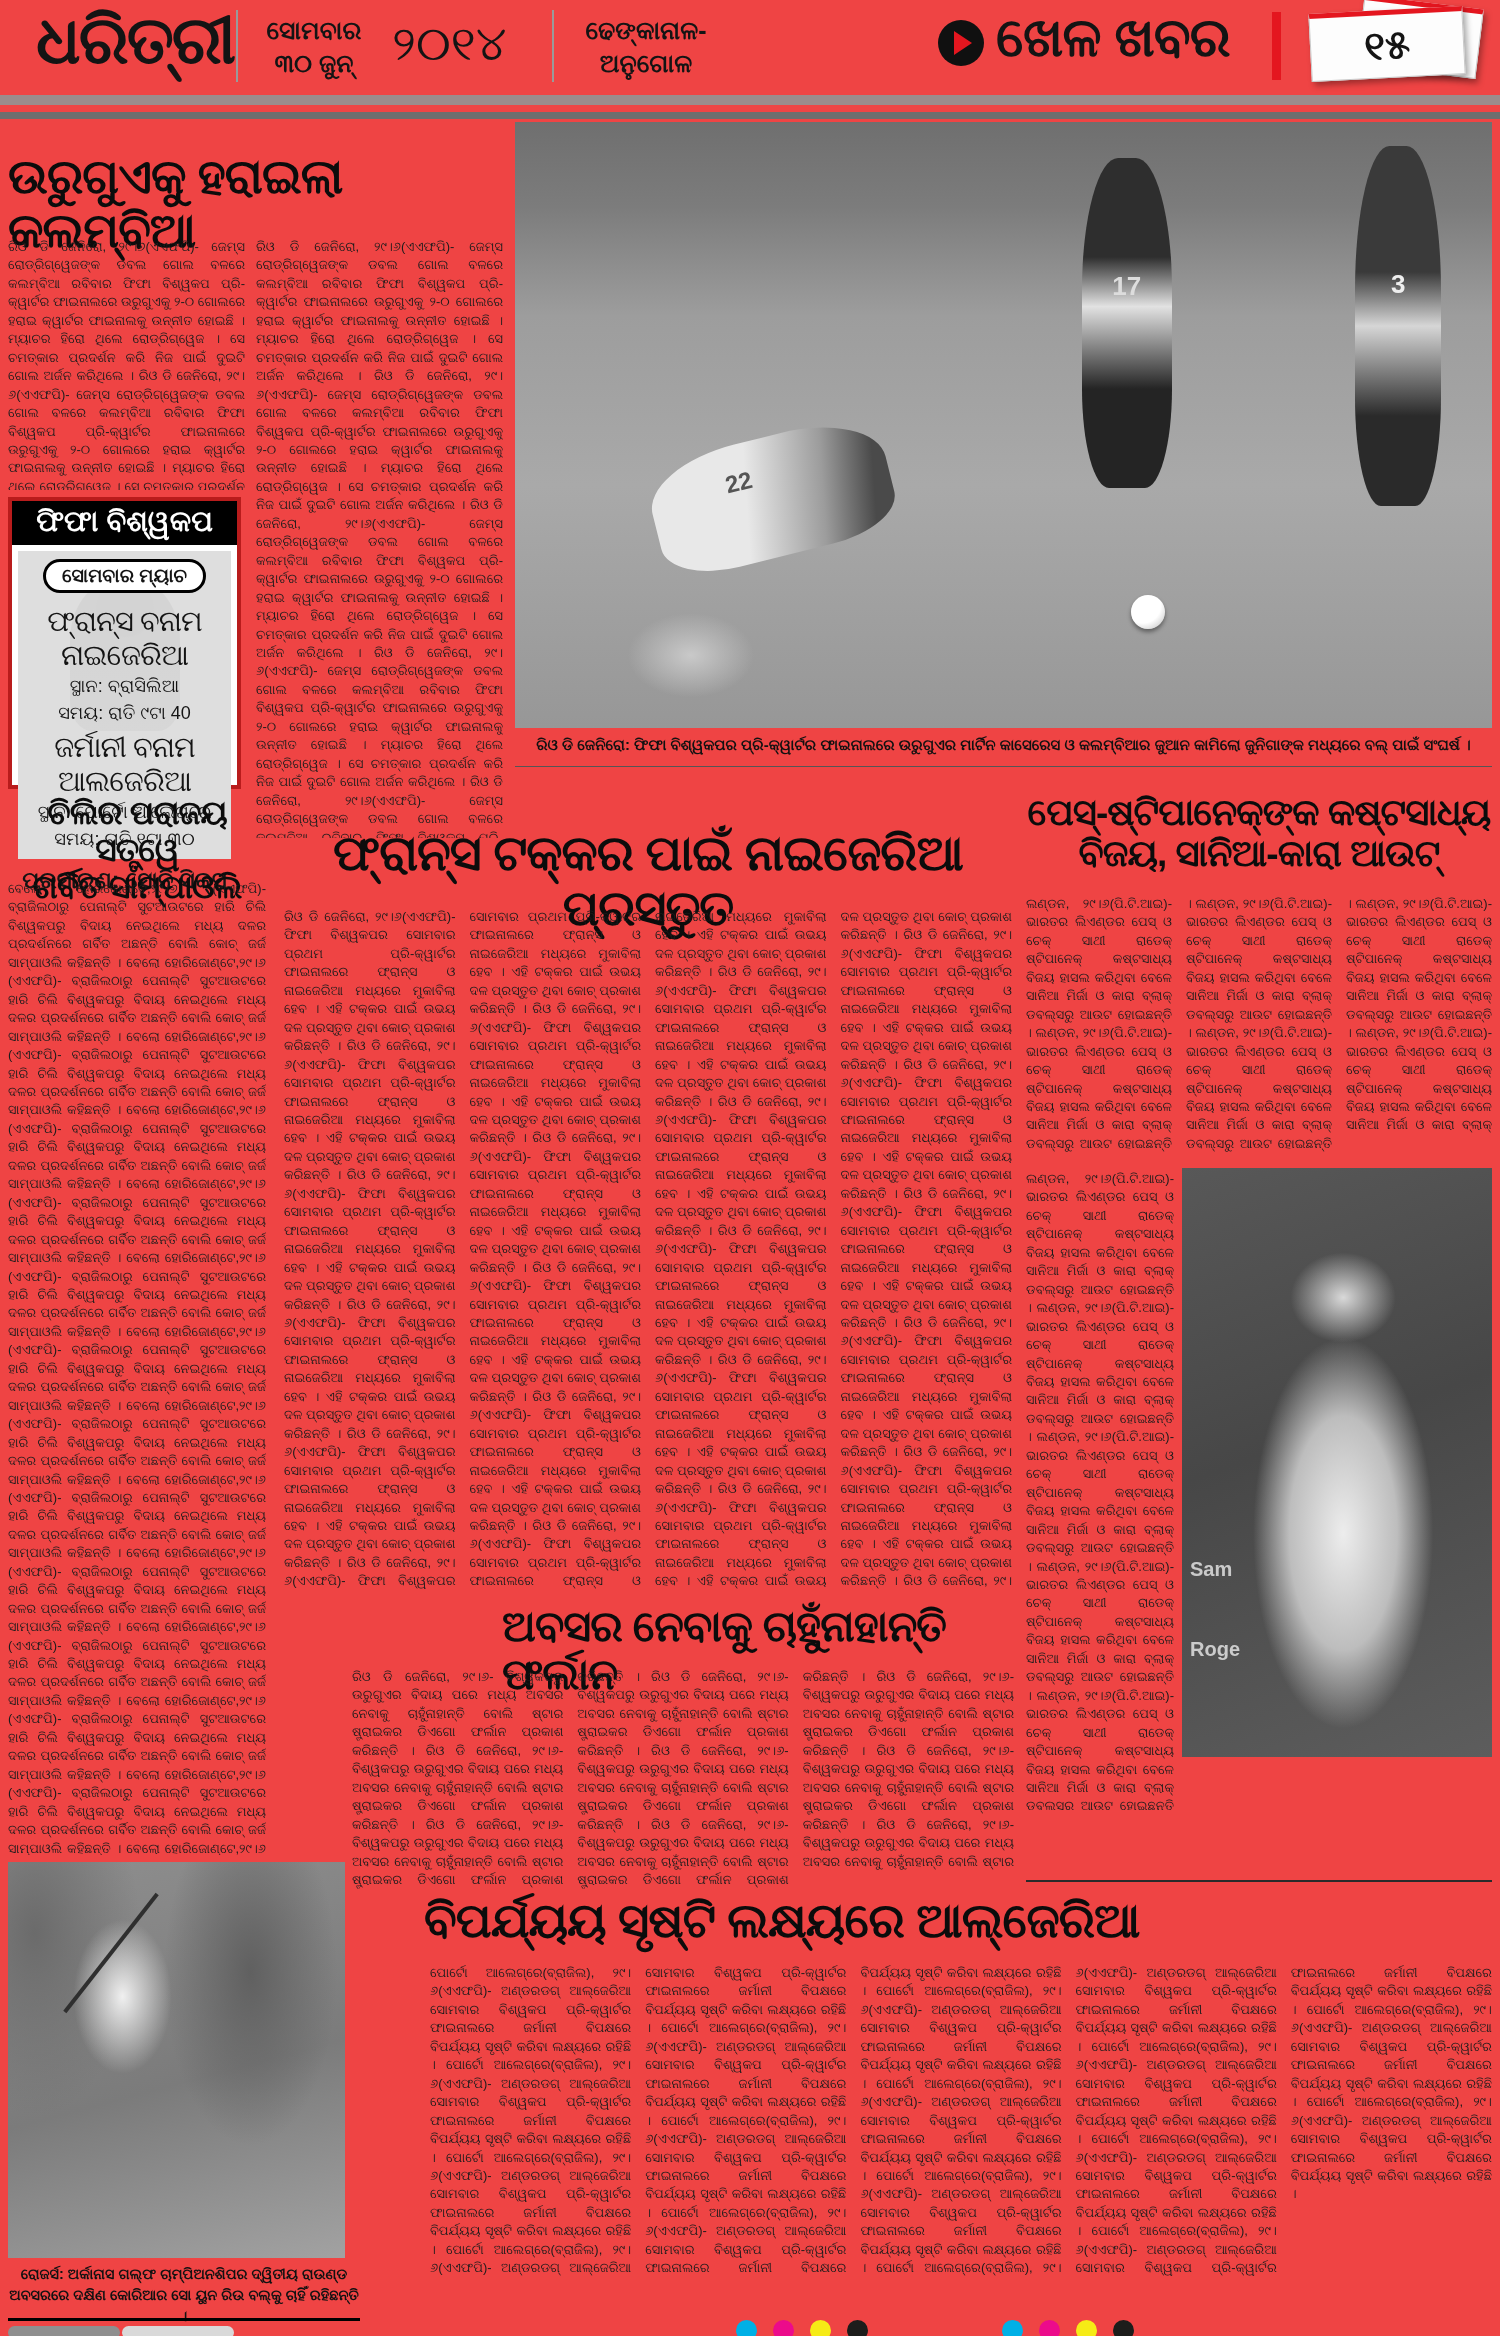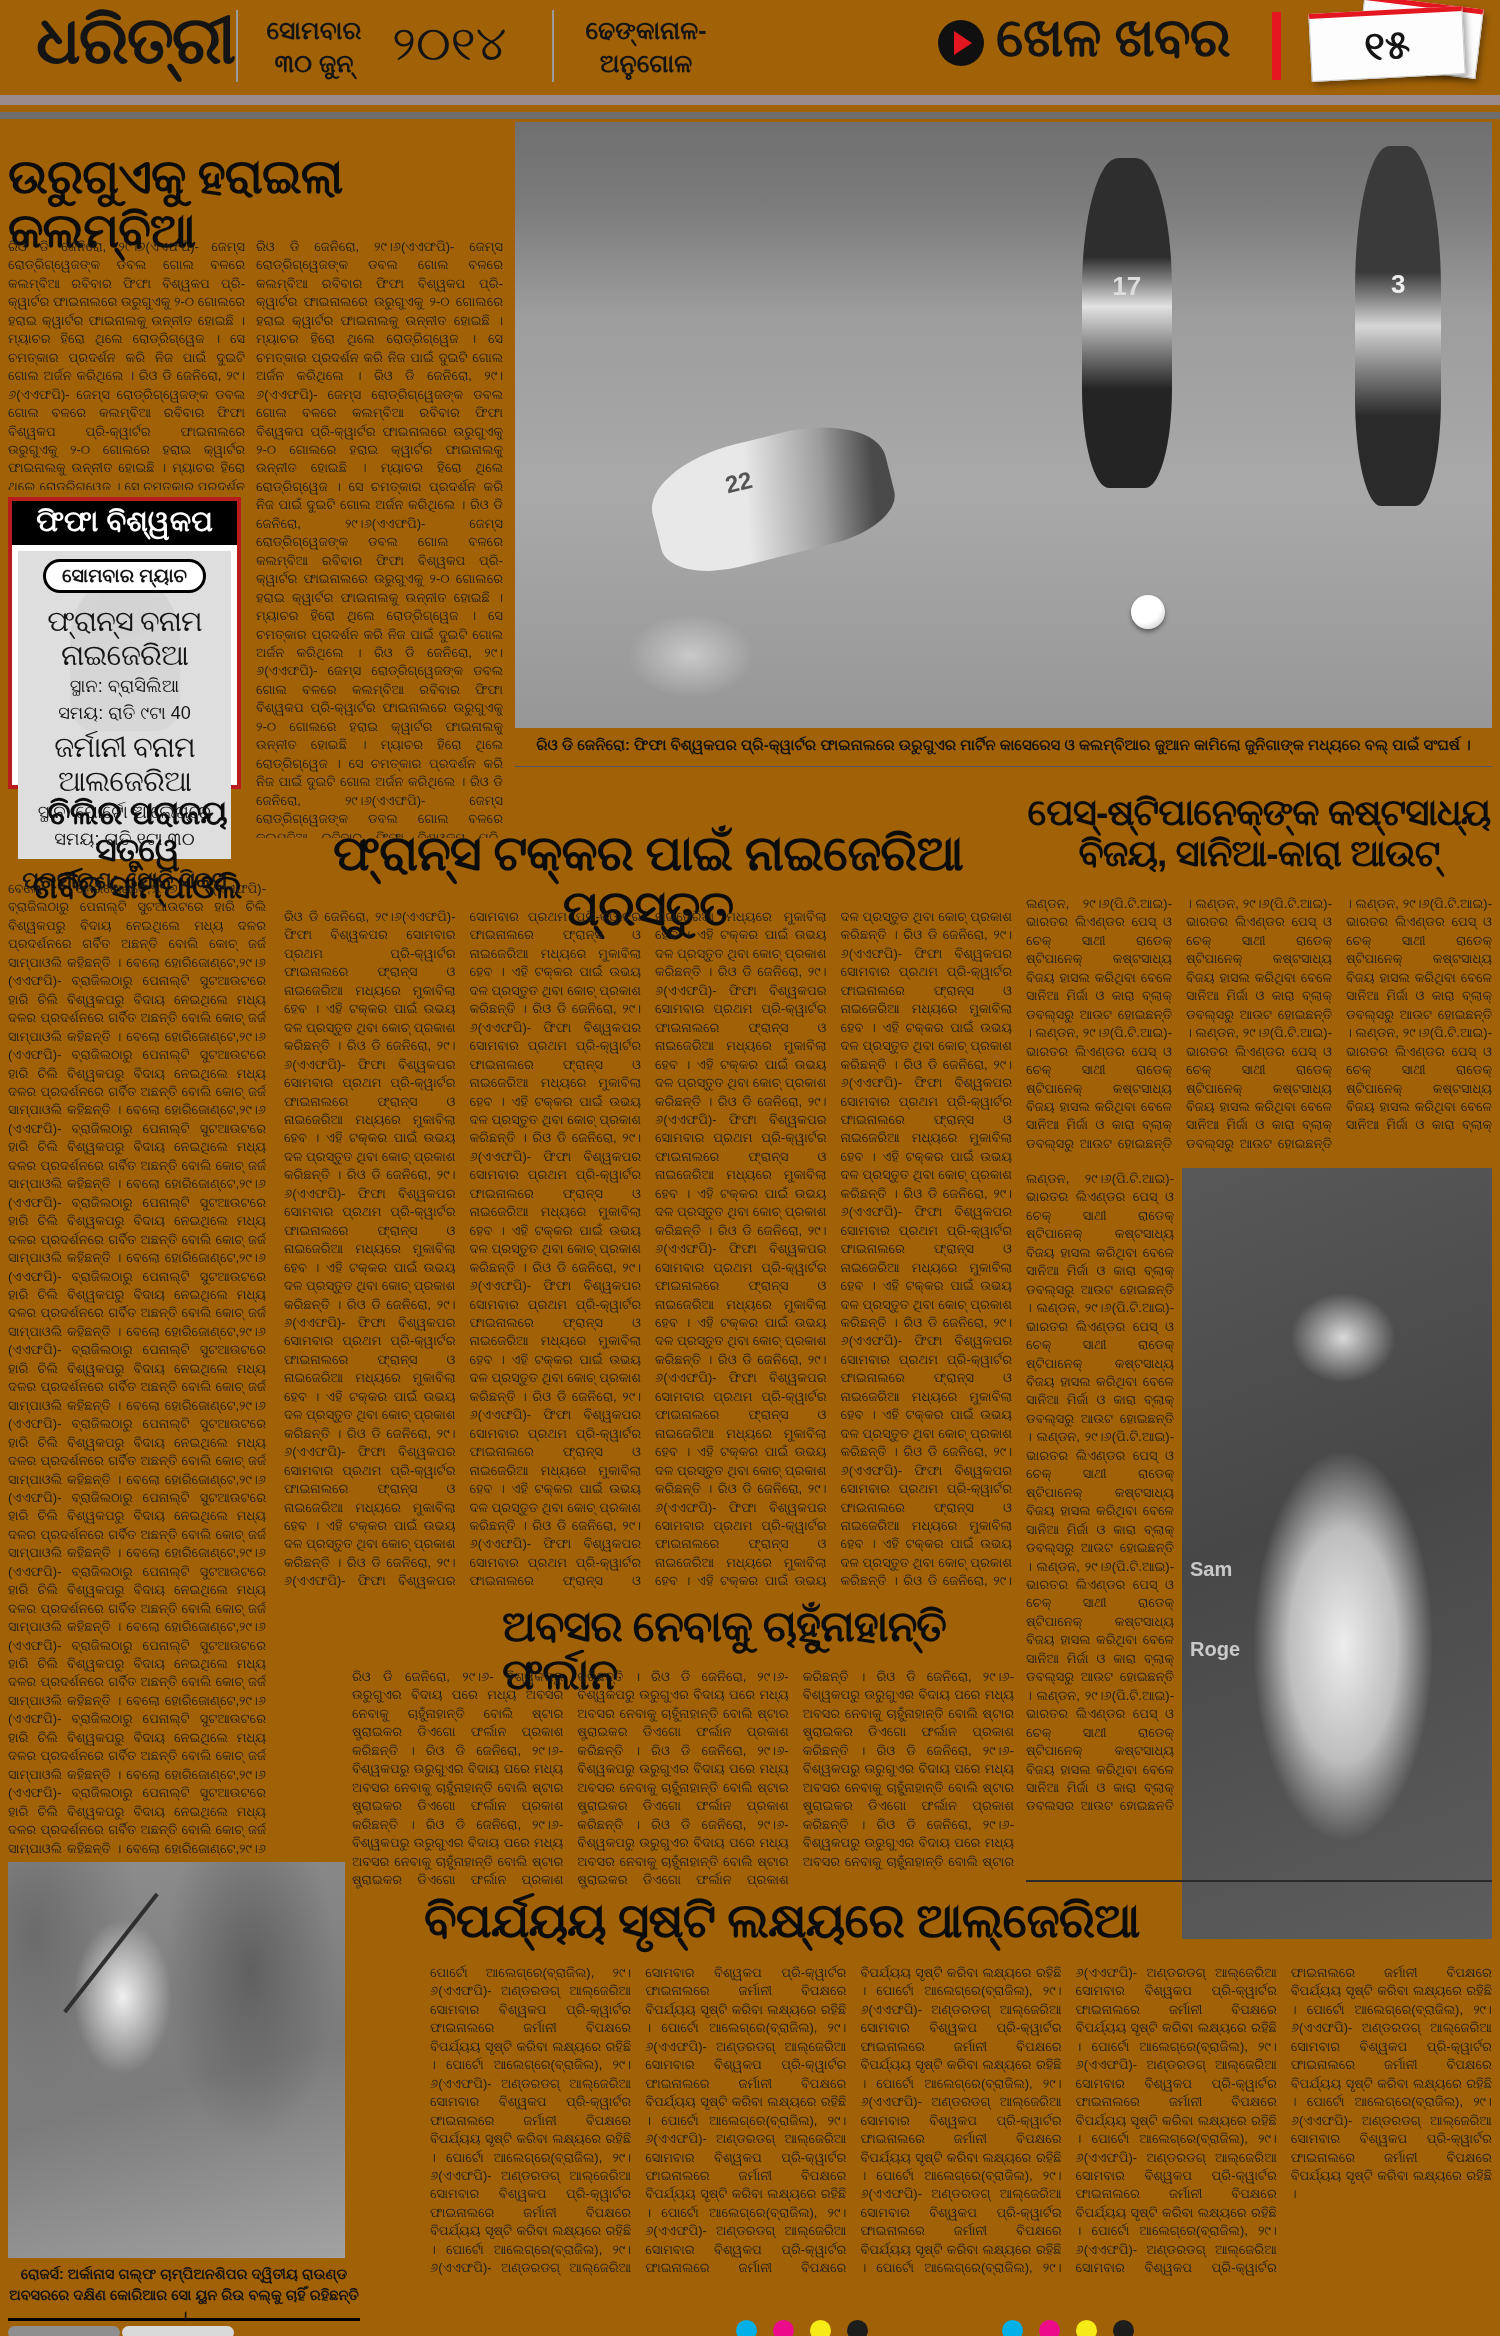--- a/index.html
+++ b/index.html
@@ -1,16 +1,16 @@
 <!DOCTYPE html>
 <html lang="or"><head>
 <meta charset="utf-8">
 <style>
   html,body{margin:0;padding:0;background:#888;}
-  .page{position:relative;width:1500px;height:2336px;background:#a16207;margin:0 auto;
+  .page{position:relative;width:1500px;height:2336px;background:#ef4444;margin:0 auto;
         font-family:"Liberation Sans","DejaVu Sans",sans-serif;color:#141414;overflow:hidden;}
   .abs{position:absolute;}
   
   .masthead{left:36px;top:2px;font-size:66px;font-weight:800;letter-spacing:-2px;}
   .vdiv{width:2px;background:#9a9a9a;top:10px;height:72px;}
   .daydate{left:246px;top:14px;width:136px;text-align:center;font-size:25px;font-weight:700;line-height:1.3;}
   .year{left:392px;top:16px;font-size:48px;font-weight:400;}
   .edition{left:566px;top:14px;width:160px;text-align:center;font-size:25px;font-weight:700;line-height:1.3;}
   .play{left:938px;top:20px;width:46px;height:46px;border-radius:50%;background:#101010;}
   .play::after{content:"";position:absolute;left:16px;top:11px;border-left:18px solid #e4161f;
@@ -143,21 +143,21 @@
   <div class="abs hl" style="left:284px;top:826px;width:728px;font-size:49px;text-align:center;">ଫ୍ରାନ୍ସ ଟକ୍କର ପାଇଁ ନାଇଜେରିଆ ପ୍ରସ୍ତୁତ</div>
   <div class="abs body-txt" style="left:284px;top:908px;width:728px;height:688px;columns:4;">ରିଓ ଡି ଜେନିରୋ, ୨୯।୬(ଏଏଫପି)- ଫିଫା ବିଶ୍ୱକପର ସୋମବାର ପ୍ରଥମ ପ୍ରି-କ୍ୱାର୍ଟର ଫାଇନାଲରେ ଫ୍ରାନ୍ସ ଓ ନାଇଜେରିଆ ମଧ୍ୟରେ ମୁକାବିଲା ହେବ । ଏହି ଟକ୍କର ପାଇଁ ଉଭୟ ଦଳ ପ୍ରସ୍ତୁତ ଥିବା କୋଚ୍ ପ୍ରକାଶ କରିଛନ୍ତି । ରିଓ ଡି ଜେନିରୋ, ୨୯।୬(ଏଏଫପି)- ଫିଫା ବିଶ୍ୱକପର ସୋମବାର ପ୍ରଥମ ପ୍ରି-କ୍ୱାର୍ଟର ଫାଇନାଲରେ ଫ୍ରାନ୍ସ ଓ ନାଇଜେରିଆ ମଧ୍ୟରେ ମୁକାବିଲା ହେବ । ଏହି ଟକ୍କର ପାଇଁ ଉଭୟ ଦଳ ପ୍ରସ୍ତୁତ ଥିବା କୋଚ୍ ପ୍ରକାଶ କରିଛନ୍ତି । ରିଓ ଡି ଜେନିରୋ, ୨୯।୬(ଏଏଫପି)- ଫିଫା ବିଶ୍ୱକପର ସୋମବାର ପ୍ରଥମ ପ୍ରି-କ୍ୱାର୍ଟର ଫାଇନାଲରେ ଫ୍ରାନ୍ସ ଓ ନାଇଜେରିଆ ମଧ୍ୟରେ ମୁକାବିଲା ହେବ । ଏହି ଟକ୍କର ପାଇଁ ଉଭୟ ଦଳ ପ୍ରସ୍ତୁତ ଥିବା କୋଚ୍ ପ୍ରକାଶ କରିଛନ୍ତି । ରିଓ ଡି ଜେନିରୋ, ୨୯।୬(ଏଏଫପି)- ଫିଫା ବିଶ୍ୱକପର ସୋମବାର ପ୍ରଥମ ପ୍ରି-କ୍ୱାର୍ଟର ଫାଇନାଲରେ ଫ୍ରାନ୍ସ ଓ ନାଇଜେରିଆ ମଧ୍ୟରେ ମୁକାବିଲା ହେବ । ଏହି ଟକ୍କର ପାଇଁ ଉଭୟ ଦଳ ପ୍ରସ୍ତୁତ ଥିବା କୋଚ୍ ପ୍ରକାଶ କରିଛନ୍ତି । ରିଓ ଡି ଜେନିରୋ, ୨୯।୬(ଏଏଫପି)- ଫିଫା ବିଶ୍ୱକପର ସୋମବାର ପ୍ରଥମ ପ୍ରି-କ୍ୱାର୍ଟର ଫାଇନାଲରେ ଫ୍ରାନ୍ସ ଓ ନାଇଜେରିଆ ମଧ୍ୟରେ ମୁକାବିଲା ହେବ । ଏହି ଟକ୍କର ପାଇଁ ଉଭୟ ଦଳ ପ୍ରସ୍ତୁତ ଥିବା କୋଚ୍ ପ୍ରକାଶ କରିଛନ୍ତି । ରିଓ ଡି ଜେନିରୋ, ୨୯।୬(ଏଏଫପି)- ଫିଫା ବିଶ୍ୱକପର ସୋମବାର ପ୍ରଥମ ପ୍ରି-କ୍ୱାର୍ଟର ଫାଇନାଲରେ ଫ୍ରାନ୍ସ ଓ ନାଇଜେରିଆ ମଧ୍ୟରେ ମୁକାବିଲା ହେବ । ଏହି ଟକ୍କର ପାଇଁ ଉଭୟ ଦଳ ପ୍ରସ୍ତୁତ ଥିବା କୋଚ୍ ପ୍ରକାଶ କରିଛନ୍ତି । ରିଓ ଡି ଜେନିରୋ, ୨୯।୬(ଏଏଫପି)- ଫିଫା ବିଶ୍ୱକପର ସୋମବାର ପ୍ରଥମ ପ୍ରି-କ୍ୱାର୍ଟର ଫାଇନାଲରେ ଫ୍ରାନ୍ସ ଓ ନାଇଜେରିଆ ମଧ୍ୟରେ ମୁକାବିଲା ହେବ । ଏହି ଟକ୍କର ପାଇଁ ଉଭୟ ଦଳ ପ୍ରସ୍ତୁତ ଥିବା କୋଚ୍ ପ୍ରକାଶ କରିଛନ୍ତି । ରିଓ ଡି ଜେନିରୋ, ୨୯।୬(ଏଏଫପି)- ଫିଫା ବିଶ୍ୱକପର ସୋମବାର ପ୍ରଥମ ପ୍ରି-କ୍ୱାର୍ଟର ଫାଇନାଲରେ ଫ୍ରାନ୍ସ ଓ ନାଇଜେରିଆ ମଧ୍ୟରେ ମୁକାବିଲା ହେବ । ଏହି ଟକ୍କର ପାଇଁ ଉଭୟ ଦଳ ପ୍ରସ୍ତୁତ ଥିବା କୋଚ୍ ପ୍ରକାଶ କରିଛନ୍ତି । ରିଓ ଡି ଜେନିରୋ, ୨୯।୬(ଏଏଫପି)- ଫିଫା ବିଶ୍ୱକପର ସୋମବାର ପ୍ରଥମ ପ୍ରି-କ୍ୱାର୍ଟର ଫାଇନାଲରେ ଫ୍ରାନ୍ସ ଓ ନାଇଜେରିଆ ମଧ୍ୟରେ ମୁକାବିଲା ହେବ । ଏହି ଟକ୍କର ପାଇଁ ଉଭୟ ଦଳ ପ୍ରସ୍ତୁତ ଥିବା କୋଚ୍ ପ୍ରକାଶ କରିଛନ୍ତି । ରିଓ ଡି ଜେନିରୋ, ୨୯।୬(ଏଏଫପି)- ଫିଫା ବିଶ୍ୱକପର ସୋମବାର ପ୍ରଥମ ପ୍ରି-କ୍ୱାର୍ଟର ଫାଇନାଲରେ ଫ୍ରାନ୍ସ ଓ ନାଇଜେରିଆ ମଧ୍ୟରେ ମୁକାବିଲା ହେବ । ଏହି ଟକ୍କର ପାଇଁ ଉଭୟ ଦଳ ପ୍ରସ୍ତୁତ ଥିବା କୋଚ୍ ପ୍ରକାଶ କରିଛନ୍ତି । ରିଓ ଡି ଜେନିରୋ, ୨୯।୬(ଏଏଫପି)- ଫିଫା ବିଶ୍ୱକପର ସୋମବାର ପ୍ରଥମ ପ୍ରି-କ୍ୱାର୍ଟର ଫାଇନାଲରେ ଫ୍ରାନ୍ସ ଓ ନାଇଜେରିଆ ମଧ୍ୟରେ ମୁକାବିଲା ହେବ । ଏହି ଟକ୍କର ପାଇଁ ଉଭୟ ଦଳ ପ୍ରସ୍ତୁତ ଥିବା କୋଚ୍ ପ୍ରକାଶ କରିଛନ୍ତି । ରିଓ ଡି ଜେନିରୋ, ୨୯।୬(ଏଏଫପି)- ଫିଫା ବିଶ୍ୱକପର ସୋମବାର ପ୍ରଥମ ପ୍ରି-କ୍ୱାର୍ଟର ଫାଇନାଲରେ ଫ୍ରାନ୍ସ ଓ ନାଇଜେରିଆ ମଧ୍ୟରେ ମୁକାବିଲା ହେବ । ଏହି ଟକ୍କର ପାଇଁ ଉଭୟ ଦଳ ପ୍ରସ୍ତୁତ ଥିବା କୋଚ୍ ପ୍ରକାଶ କରିଛନ୍ତି । ରିଓ ଡି ଜେନିରୋ, ୨୯।୬(ଏଏଫପି)- ଫିଫା ବିଶ୍ୱକପର ସୋମବାର ପ୍ରଥମ ପ୍ରି-କ୍ୱାର୍ଟର ଫାଇନାଲରେ ଫ୍ରାନ୍ସ ଓ ନାଇଜେରିଆ ମଧ୍ୟରେ ମୁକାବିଲା ହେବ । ଏହି ଟକ୍କର ପାଇଁ ଉଭୟ ଦଳ ପ୍ରସ୍ତୁତ ଥିବା କୋଚ୍ ପ୍ରକାଶ କରିଛନ୍ତି । ରିଓ ଡି ଜେନିରୋ, ୨୯।୬(ଏଏଫପି)- ଫିଫା ବିଶ୍ୱକପର ସୋମବାର ପ୍ରଥମ ପ୍ରି-କ୍ୱାର୍ଟର ଫାଇନାଲରେ ଫ୍ରାନ୍ସ ଓ ନାଇଜେରିଆ ମଧ୍ୟରେ ମୁକାବିଲା ହେବ । ଏହି ଟକ୍କର ପାଇଁ ଉଭୟ ଦଳ ପ୍ରସ୍ତୁତ ଥିବା କୋଚ୍ ପ୍ରକାଶ କରିଛନ୍ତି । ରିଓ ଡି ଜେନିରୋ, ୨୯।୬(ଏଏଫପି)- ଫିଫା ବିଶ୍ୱକପର ସୋମବାର ପ୍ରଥମ ପ୍ରି-କ୍ୱାର୍ଟର ଫାଇନାଲରେ ଫ୍ରାନ୍ସ ଓ ନାଇଜେରିଆ ମଧ୍ୟରେ ମୁକାବିଲା ହେବ । ଏହି ଟକ୍କର ପାଇଁ ଉଭୟ ଦଳ ପ୍ରସ୍ତୁତ ଥିବା କୋଚ୍ ପ୍ରକାଶ କରିଛନ୍ତି । ରିଓ ଡି ଜେନିରୋ, ୨୯।୬(ଏଏଫପି)- ଫିଫା ବିଶ୍ୱକପର ସୋମବାର ପ୍ରଥମ ପ୍ରି-କ୍ୱାର୍ଟର ଫାଇନାଲରେ ଫ୍ରାନ୍ସ ଓ ନାଇଜେରିଆ ମଧ୍ୟରେ ମୁକାବିଲା ହେବ । ଏହି ଟକ୍କର ପାଇଁ ଉଭୟ ଦଳ ପ୍ରସ୍ତୁତ ଥିବା କୋଚ୍ ପ୍ରକାଶ କରିଛନ୍ତି । ରିଓ ଡି ଜେନିରୋ, ୨୯।୬(ଏଏଫପି)- ଫିଫା ବିଶ୍ୱକପର ସୋମବାର ପ୍ରଥମ ପ୍ରି-କ୍ୱାର୍ଟର ଫାଇନାଲରେ ଫ୍ରାନ୍ସ ଓ ନାଇଜେରିଆ ମଧ୍ୟରେ ମୁକାବିଲା ହେବ । ଏହି ଟକ୍କର ପାଇଁ ଉଭୟ ଦଳ ପ୍ରସ୍ତୁତ ଥିବା କୋଚ୍ ପ୍ରକାଶ କରିଛନ୍ତି । ରିଓ ଡି ଜେନିରୋ, ୨୯।୬(ଏଏଫପି)- ଫିଫା ବିଶ୍ୱକପର ସୋମବାର ପ୍ରଥମ ପ୍ରି-କ୍ୱାର୍ଟର ଫାଇନାଲରେ ଫ୍ରାନ୍ସ ଓ ନାଇଜେରିଆ ମଧ୍ୟରେ ମୁକାବିଲା ହେବ । ଏହି ଟକ୍କର ପାଇଁ ଉଭୟ ଦଳ ପ୍ରସ୍ତୁତ ଥିବା କୋଚ୍ ପ୍ରକାଶ କରିଛନ୍ତି । ରିଓ ଡି ଜେନିରୋ, ୨୯।୬(ଏଏଫପି)- ଫିଫା ବିଶ୍ୱକପର ସୋମବାର ପ୍ରଥମ ପ୍ରି-କ୍ୱାର୍ଟର ଫାଇନାଲରେ ଫ୍ରାନ୍ସ ଓ ନାଇଜେରିଆ ମଧ୍ୟରେ ମୁକାବିଲା ହେବ । ଏହି ଟକ୍କର ପାଇଁ ଉଭୟ ଦଳ ପ୍ରସ୍ତୁତ ଥିବା କୋଚ୍ ପ୍ରକାଶ କରିଛନ୍ତି । ରିଓ ଡି ଜେନିରୋ, ୨୯।୬(ଏଏଫପି)- ଫିଫା ବିଶ୍ୱକପର ସୋମବାର ପ୍ରଥମ ପ୍ରି-କ୍ୱାର୍ଟର ଫାଇନାଲରେ ଫ୍ରାନ୍ସ ଓ ନାଇଜେରିଆ ମଧ୍ୟରେ ମୁକାବିଲା ହେବ । ଏହି ଟକ୍କର ପାଇଁ ଉଭୟ ଦଳ ପ୍ରସ୍ତୁତ ଥିବା କୋଚ୍ ପ୍ରକାଶ କରିଛନ୍ତି । ରିଓ ଡି ଜେନିରୋ, ୨୯।୬(ଏଏଫପି)- ଫିଫା ବିଶ୍ୱକପର ସୋମବାର ପ୍ରଥମ ପ୍ରି-କ୍ୱାର୍ଟର ଫାଇନାଲରେ ଫ୍ରାନ୍ସ ଓ ନାଇଜେରିଆ ମଧ୍ୟରେ ମୁକାବିଲା ହେବ । ଏହି ଟକ୍କର ପାଇଁ ଉଭୟ ଦଳ ପ୍ରସ୍ତୁତ ଥିବା କୋଚ୍ ପ୍ରକାଶ କରିଛନ୍ତି । ରିଓ ଡି ଜେନିରୋ, ୨୯।୬(ଏଏଫପି)- ଫିଫା ବିଶ୍ୱକପର ସୋମବାର ପ୍ରଥମ ପ୍ରି-କ୍ୱାର୍ଟର ଫାଇନାଲରେ ଫ୍ରାନ୍ସ ଓ ନାଇଜେରିଆ ମଧ୍ୟରେ ମୁକାବିଲା ହେବ । ଏହି ଟକ୍କର ପାଇଁ ଉଭୟ ଦଳ ପ୍ରସ୍ତୁତ ଥିବା କୋଚ୍ ପ୍ରକାଶ କରିଛନ୍ତି ।</div>
 
   <div class="abs hl" style="left:1026px;top:792px;width:466px;font-size:37px;text-align:center;">
     <div>ପେସ୍-ଷ୍ଟିପାନେକ୍‌ଙ୍କ କଷ୍ଟସାଧ୍ୟ</div>
     <div>ବିଜୟ, ସାନିଆ-କାରା ଆଉଟ୍</div>
   </div>
   <div class="abs body-txt" style="left:1026px;top:895px;width:466px;height:268px;columns:3;">ଲଣ୍ଡନ, ୨୯।୬(ପି.ଟି.ଆଇ)- ଭାରତର ଲିଏଣ୍ଡର ପେସ୍ ଓ ଚେକ୍ ସାଥୀ ରାଡେକ୍ ଷ୍ଟିପାନେକ୍ କଷ୍ଟସାଧ୍ୟ ବିଜୟ ହାସଲ କରିଥିବା ବେଳେ ସାନିଆ ମିର୍ଜା ଓ କାରା ବ୍ଲାକ୍ ଡବଲ୍ସରୁ ଆଉଟ ହୋଇଛନ୍ତି । ଲଣ୍ଡନ, ୨୯।୬(ପି.ଟି.ଆଇ)- ଭାରତର ଲିଏଣ୍ଡର ପେସ୍ ଓ ଚେକ୍ ସାଥୀ ରାଡେକ୍ ଷ୍ଟିପାନେକ୍ କଷ୍ଟସାଧ୍ୟ ବିଜୟ ହାସଲ କରିଥିବା ବେଳେ ସାନିଆ ମିର୍ଜା ଓ କାରା ବ୍ଲାକ୍ ଡବଲ୍ସରୁ ଆଉଟ ହୋଇଛନ୍ତି । ଲଣ୍ଡନ, ୨୯।୬(ପି.ଟି.ଆଇ)- ଭାରତର ଲିଏଣ୍ଡର ପେସ୍ ଓ ଚେକ୍ ସାଥୀ ରାଡେକ୍ ଷ୍ଟିପାନେକ୍ କଷ୍ଟସାଧ୍ୟ ବିଜୟ ହାସଲ କରିଥିବା ବେଳେ ସାନିଆ ମିର୍ଜା ଓ କାରା ବ୍ଲାକ୍ ଡବଲ୍ସରୁ ଆଉଟ ହୋଇଛନ୍ତି । ଲଣ୍ଡନ, ୨୯।୬(ପି.ଟି.ଆଇ)- ଭାରତର ଲିଏଣ୍ଡର ପେସ୍ ଓ ଚେକ୍ ସାଥୀ ରାଡେକ୍ ଷ୍ଟିପାନେକ୍ କଷ୍ଟସାଧ୍ୟ ବିଜୟ ହାସଲ କରିଥିବା ବେଳେ ସାନିଆ ମିର୍ଜା ଓ କାରା ବ୍ଲାକ୍ ଡବଲ୍ସରୁ ଆଉଟ ହୋଇଛନ୍ତି । ଲଣ୍ଡନ, ୨୯।୬(ପି.ଟି.ଆଇ)- ଭାରତର ଲିଏଣ୍ଡର ପେସ୍ ଓ ଚେକ୍ ସାଥୀ ରାଡେକ୍ ଷ୍ଟିପାନେକ୍ କଷ୍ଟସାଧ୍ୟ ବିଜୟ ହାସଲ କରିଥିବା ବେଳେ ସାନିଆ ମିର୍ଜା ଓ କାରା ବ୍ଲାକ୍ ଡବଲ୍ସରୁ ଆଉଟ ହୋଇଛନ୍ତି । ଲଣ୍ଡନ, ୨୯।୬(ପି.ଟି.ଆଇ)- ଭାରତର ଲିଏଣ୍ଡର ପେସ୍ ଓ ଚେକ୍ ସାଥୀ ରାଡେକ୍ ଷ୍ଟିପାନେକ୍ କଷ୍ଟସାଧ୍ୟ ବିଜୟ ହାସଲ କରିଥିବା ବେଳେ ସାନିଆ ମିର୍ଜା ଓ କାରା ବ୍ଲାକ୍ ଡବଲ୍ସରୁ ଆଉଟ ହୋଇଛନ୍ତି ।</div>
   <div class="abs body-txt" style="left:1026px;top:1170px;width:148px;height:640px;">ଲଣ୍ଡନ, ୨୯।୬(ପି.ଟି.ଆଇ)- ଭାରତର ଲିଏଣ୍ଡର ପେସ୍ ଓ ଚେକ୍ ସାଥୀ ରାଡେକ୍ ଷ୍ଟିପାନେକ୍ କଷ୍ଟସାଧ୍ୟ ବିଜୟ ହାସଲ କରିଥିବା ବେଳେ ସାନିଆ ମିର୍ଜା ଓ କାରା ବ୍ଲାକ୍ ଡବଲ୍ସରୁ ଆଉଟ ହୋଇଛନ୍ତି । ଲଣ୍ଡନ, ୨୯।୬(ପି.ଟି.ଆଇ)- ଭାରତର ଲିଏଣ୍ଡର ପେସ୍ ଓ ଚେକ୍ ସାଥୀ ରାଡେକ୍ ଷ୍ଟିପାନେକ୍ କଷ୍ଟସାଧ୍ୟ ବିଜୟ ହାସଲ କରିଥିବା ବେଳେ ସାନିଆ ମିର୍ଜା ଓ କାରା ବ୍ଲାକ୍ ଡବଲ୍ସରୁ ଆଉଟ ହୋଇଛନ୍ତି । ଲଣ୍ଡନ, ୨୯।୬(ପି.ଟି.ଆଇ)- ଭାରତର ଲିଏଣ୍ଡର ପେସ୍ ଓ ଚେକ୍ ସାଥୀ ରାଡେକ୍ ଷ୍ଟିପାନେକ୍ କଷ୍ଟସାଧ୍ୟ ବିଜୟ ହାସଲ କରିଥିବା ବେଳେ ସାନିଆ ମିର୍ଜା ଓ କାରା ବ୍ଲାକ୍ ଡବଲ୍ସରୁ ଆଉଟ ହୋଇଛନ୍ତି । ଲଣ୍ଡନ, ୨୯।୬(ପି.ଟି.ଆଇ)- ଭାରତର ଲିଏଣ୍ଡର ପେସ୍ ଓ ଚେକ୍ ସାଥୀ ରାଡେକ୍ ଷ୍ଟିପାନେକ୍ କଷ୍ଟସାଧ୍ୟ ବିଜୟ ହାସଲ କରିଥିବା ବେଳେ ସାନିଆ ମିର୍ଜା ଓ କାରା ବ୍ଲାକ୍ ଡବଲ୍ସରୁ ଆଉଟ ହୋଇଛନ୍ତି । ଲଣ୍ଡନ, ୨୯।୬(ପି.ଟି.ଆଇ)- ଭାରତର ଲିଏଣ୍ଡର ପେସ୍ ଓ ଚେକ୍ ସାଥୀ ରାଡେକ୍ ଷ୍ଟିପାନେକ୍ କଷ୍ଟସାଧ୍ୟ ବିଜୟ ହାସଲ କରିଥିବା ବେଳେ ସାନିଆ ମିର୍ଜା ଓ କାରା ବ୍ଲାକ୍ ଡବଲ୍ସରୁ ଆଉଟ ହୋଇଛନ୍ତି ।</div>
 
-  <div class="abs photo photo-federer" style="left:1182px;top:1168px;width:310px;height:771px;">
+  <div class="abs photo photo-federer" style="left:1182px;top:1168px;width:310px;height:589px;">
     <span class="phototext" style="left:8px;top:390px;">Sam</span>
     <span class="phototext" style="left:8px;top:470px;">Roge</span>
   </div>
   <div class="abs rule" style="left:1026px;top:1880px;width:466px;height:2px;"></div>
 
   <div class="abs hl" style="left:502px;top:1602px;width:512px;font-size:43px;">ଅବସର ନେବାକୁ ଚାହୁଁନାହାନ୍ତି ଫର୍ଲାନ</div>
   <div class="abs body-txt" style="left:352px;top:1668px;width:662px;height:222px;columns:3;">ରିଓ ଡି ଜେନିରୋ, ୨୯।୬- ବିଶ୍ୱକପରୁ ଉରୁଗୁଏର ବିଦାୟ ପରେ ମଧ୍ୟ ଅବସର ନେବାକୁ ଚାହୁଁନାହାନ୍ତି ବୋଲି ଷ୍ଟାର ଷ୍ଟ୍ରାଇକର ଡିଏଗୋ ଫର୍ଲାନ ପ୍ରକାଶ କରିଛନ୍ତି । ରିଓ ଡି ଜେନିରୋ, ୨୯।୬- ବିଶ୍ୱକପରୁ ଉରୁଗୁଏର ବିଦାୟ ପରେ ମଧ୍ୟ ଅବସର ନେବାକୁ ଚାହୁଁନାହାନ୍ତି ବୋଲି ଷ୍ଟାର ଷ୍ଟ୍ରାଇକର ଡିଏଗୋ ଫର୍ଲାନ ପ୍ରକାଶ କରିଛନ୍ତି । ରିଓ ଡି ଜେନିରୋ, ୨୯।୬- ବିଶ୍ୱକପରୁ ଉରୁଗୁଏର ବିଦାୟ ପରେ ମଧ୍ୟ ଅବସର ନେବାକୁ ଚାହୁଁନାହାନ୍ତି ବୋଲି ଷ୍ଟାର ଷ୍ଟ୍ରାଇକର ଡିଏଗୋ ଫର୍ଲାନ ପ୍ରକାଶ କରିଛନ୍ତି । ରିଓ ଡି ଜେନିରୋ, ୨୯।୬- ବିଶ୍ୱକପରୁ ଉରୁଗୁଏର ବିଦାୟ ପରେ ମଧ୍ୟ ଅବସର ନେବାକୁ ଚାହୁଁନାହାନ୍ତି ବୋଲି ଷ୍ଟାର ଷ୍ଟ୍ରାଇକର ଡିଏଗୋ ଫର୍ଲାନ ପ୍ରକାଶ କରିଛନ୍ତି । ରିଓ ଡି ଜେନିରୋ, ୨୯।୬- ବିଶ୍ୱକପରୁ ଉରୁଗୁଏର ବିଦାୟ ପରେ ମଧ୍ୟ ଅବସର ନେବାକୁ ଚାହୁଁନାହାନ୍ତି ବୋଲି ଷ୍ଟାର ଷ୍ଟ୍ରାଇକର ଡିଏଗୋ ଫର୍ଲାନ ପ୍ରକାଶ କରିଛନ୍ତି । ରିଓ ଡି ଜେନିରୋ, ୨୯।୬- ବିଶ୍ୱକପରୁ ଉରୁଗୁଏର ବିଦାୟ ପରେ ମଧ୍ୟ ଅବସର ନେବାକୁ ଚାହୁଁନାହାନ୍ତି ବୋଲି ଷ୍ଟାର ଷ୍ଟ୍ରାଇକର ଡିଏଗୋ ଫର୍ଲାନ ପ୍ରକାଶ କରିଛନ୍ତି । ରିଓ ଡି ଜେନିରୋ, ୨୯।୬- ବିଶ୍ୱକପରୁ ଉରୁଗୁଏର ବିଦାୟ ପରେ ମଧ୍ୟ ଅବସର ନେବାକୁ ଚାହୁଁନାହାନ୍ତି ବୋଲି ଷ୍ଟାର ଷ୍ଟ୍ରାଇକର ଡିଏଗୋ ଫର୍ଲାନ ପ୍ରକାଶ କରିଛନ୍ତି । ରିଓ ଡି ଜେନିରୋ, ୨୯।୬- ବିଶ୍ୱକପରୁ ଉରୁଗୁଏର ବିଦାୟ ପରେ ମଧ୍ୟ ଅବସର ନେବାକୁ ଚାହୁଁନାହାନ୍ତି ବୋଲି ଷ୍ଟାର ଷ୍ଟ୍ରାଇକର ଡିଏଗୋ ଫର୍ଲାନ ପ୍ରକାଶ କରିଛନ୍ତି । ରିଓ ଡି ଜେନିରୋ, ୨୯।୬- ବିଶ୍ୱକପରୁ ଉରୁଗୁଏର ବିଦାୟ ପରେ ମଧ୍ୟ ଅବସର ନେବାକୁ ଚାହୁଁନାହାନ୍ତି ବୋଲି ଷ୍ଟାର ଷ୍ଟ୍ରାଇକର ଡିଏଗୋ ଫର୍ଲାନ ପ୍ରକାଶ କରିଛନ୍ତି ।</div>
 
   <div class="abs photo photo-golf" style="left:8px;top:1862px;width:337px;height:396px;">
     <div class="club"></div>

